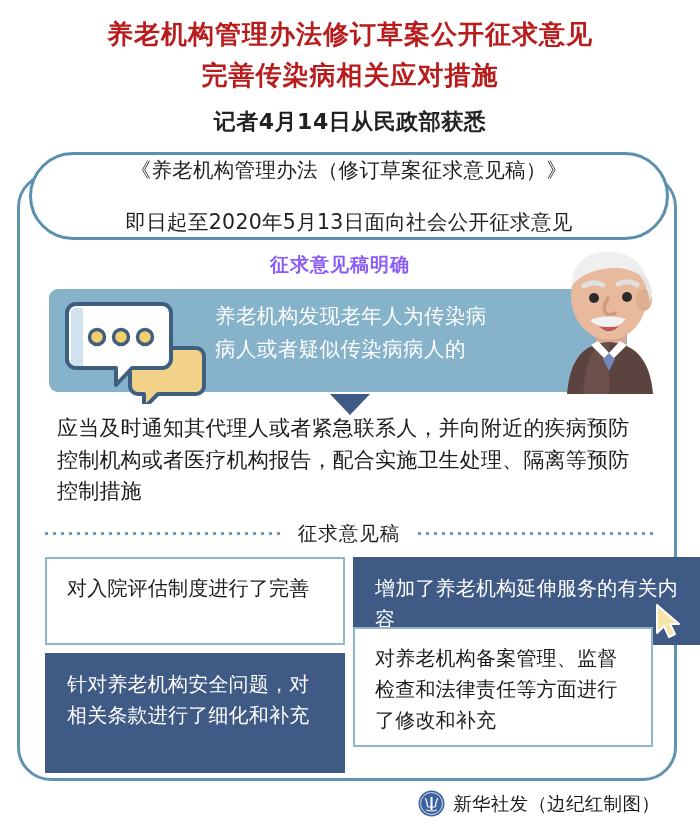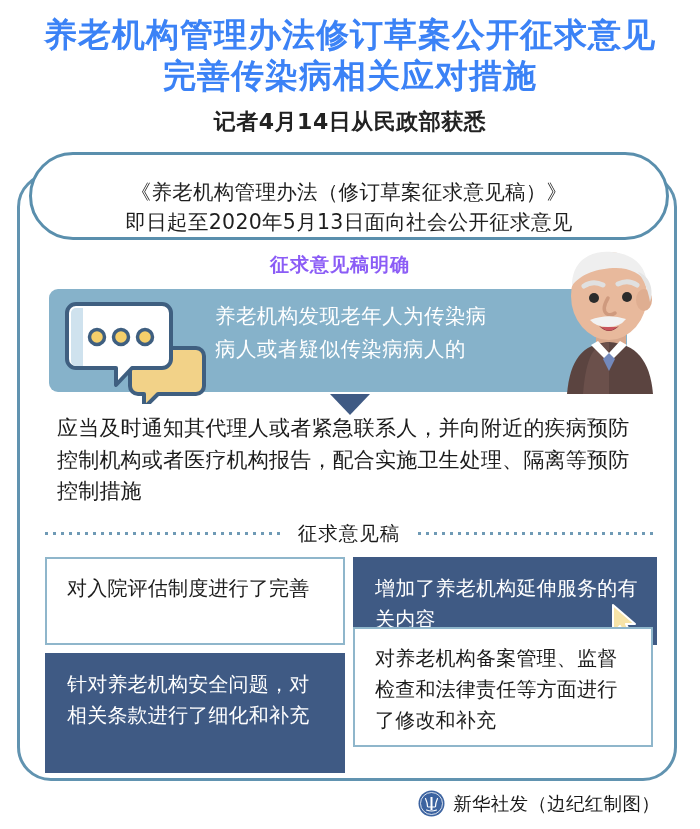--- a/index.html
+++ b/index.html
@@ -11,22 +11,22 @@
     overflow:hidden;
     -webkit-font-smoothing:antialiased;
   }
 
   
   .title-block{
     position:absolute;left:0;top:14px;width:700px;
     text-align:center;
   }
   .title-line{
-    color:#3b82f6;
-    font-size:33px;
+    color:#b91c1c;
+    font-size:26px;
     font-weight:bold;
     letter-spacing:1px;
     line-height:41px;
     white-space:nowrap;
   }
   .subtitle-line{
     color:#222222;
     font-size:22px;
     font-weight:bold;
     margin-top:11px;
@@ -47,21 +47,21 @@
   
   .pill{
     position:absolute;
     left:29px;top:152px;
     width:640px;height:88px;
     box-sizing:border-box;
     border:3px solid #5a8fad;
     border-radius:46px;
     background:#ffffff;
     display:flex;flex-direction:column;
-    align-items:center;justify-content:flex-end;
+    align-items:center;justify-content:space-between;
     z-index:5;
   }
   .pill-line{
     color:#1e1e1e;
     font-size:20.5px;
     line-height:30px;
     white-space:nowrap;
     letter-spacing:0.3px;
   }
 
@@ -170,21 +170,21 @@
     background:#ffffff;
     border:2px solid #8fb6cb;
     color:#1c1c1c;
   }
   .box.dark{
     background:#3f5a84;
     border:2px solid #3f5a84;
     color:#ffffff;
   }
   #box-1{left:45px; top:557px; width:300px; height:88px;}
-  #box-2{left:353px;top:557px; width:304px; height:88px;}
+  #box-2{left:353px;top:557px; width:348px; height:88px;}
   #box-3{left:45px; top:653px; width:300px; height:120px;}
   #box-4{left:353px;top:627px; width:300px; height:120px;}
 
   
   .cursor-arrow{
     position:absolute;
     right:16px;bottom:4px;
     width:30px;height:36px;
   }
 

